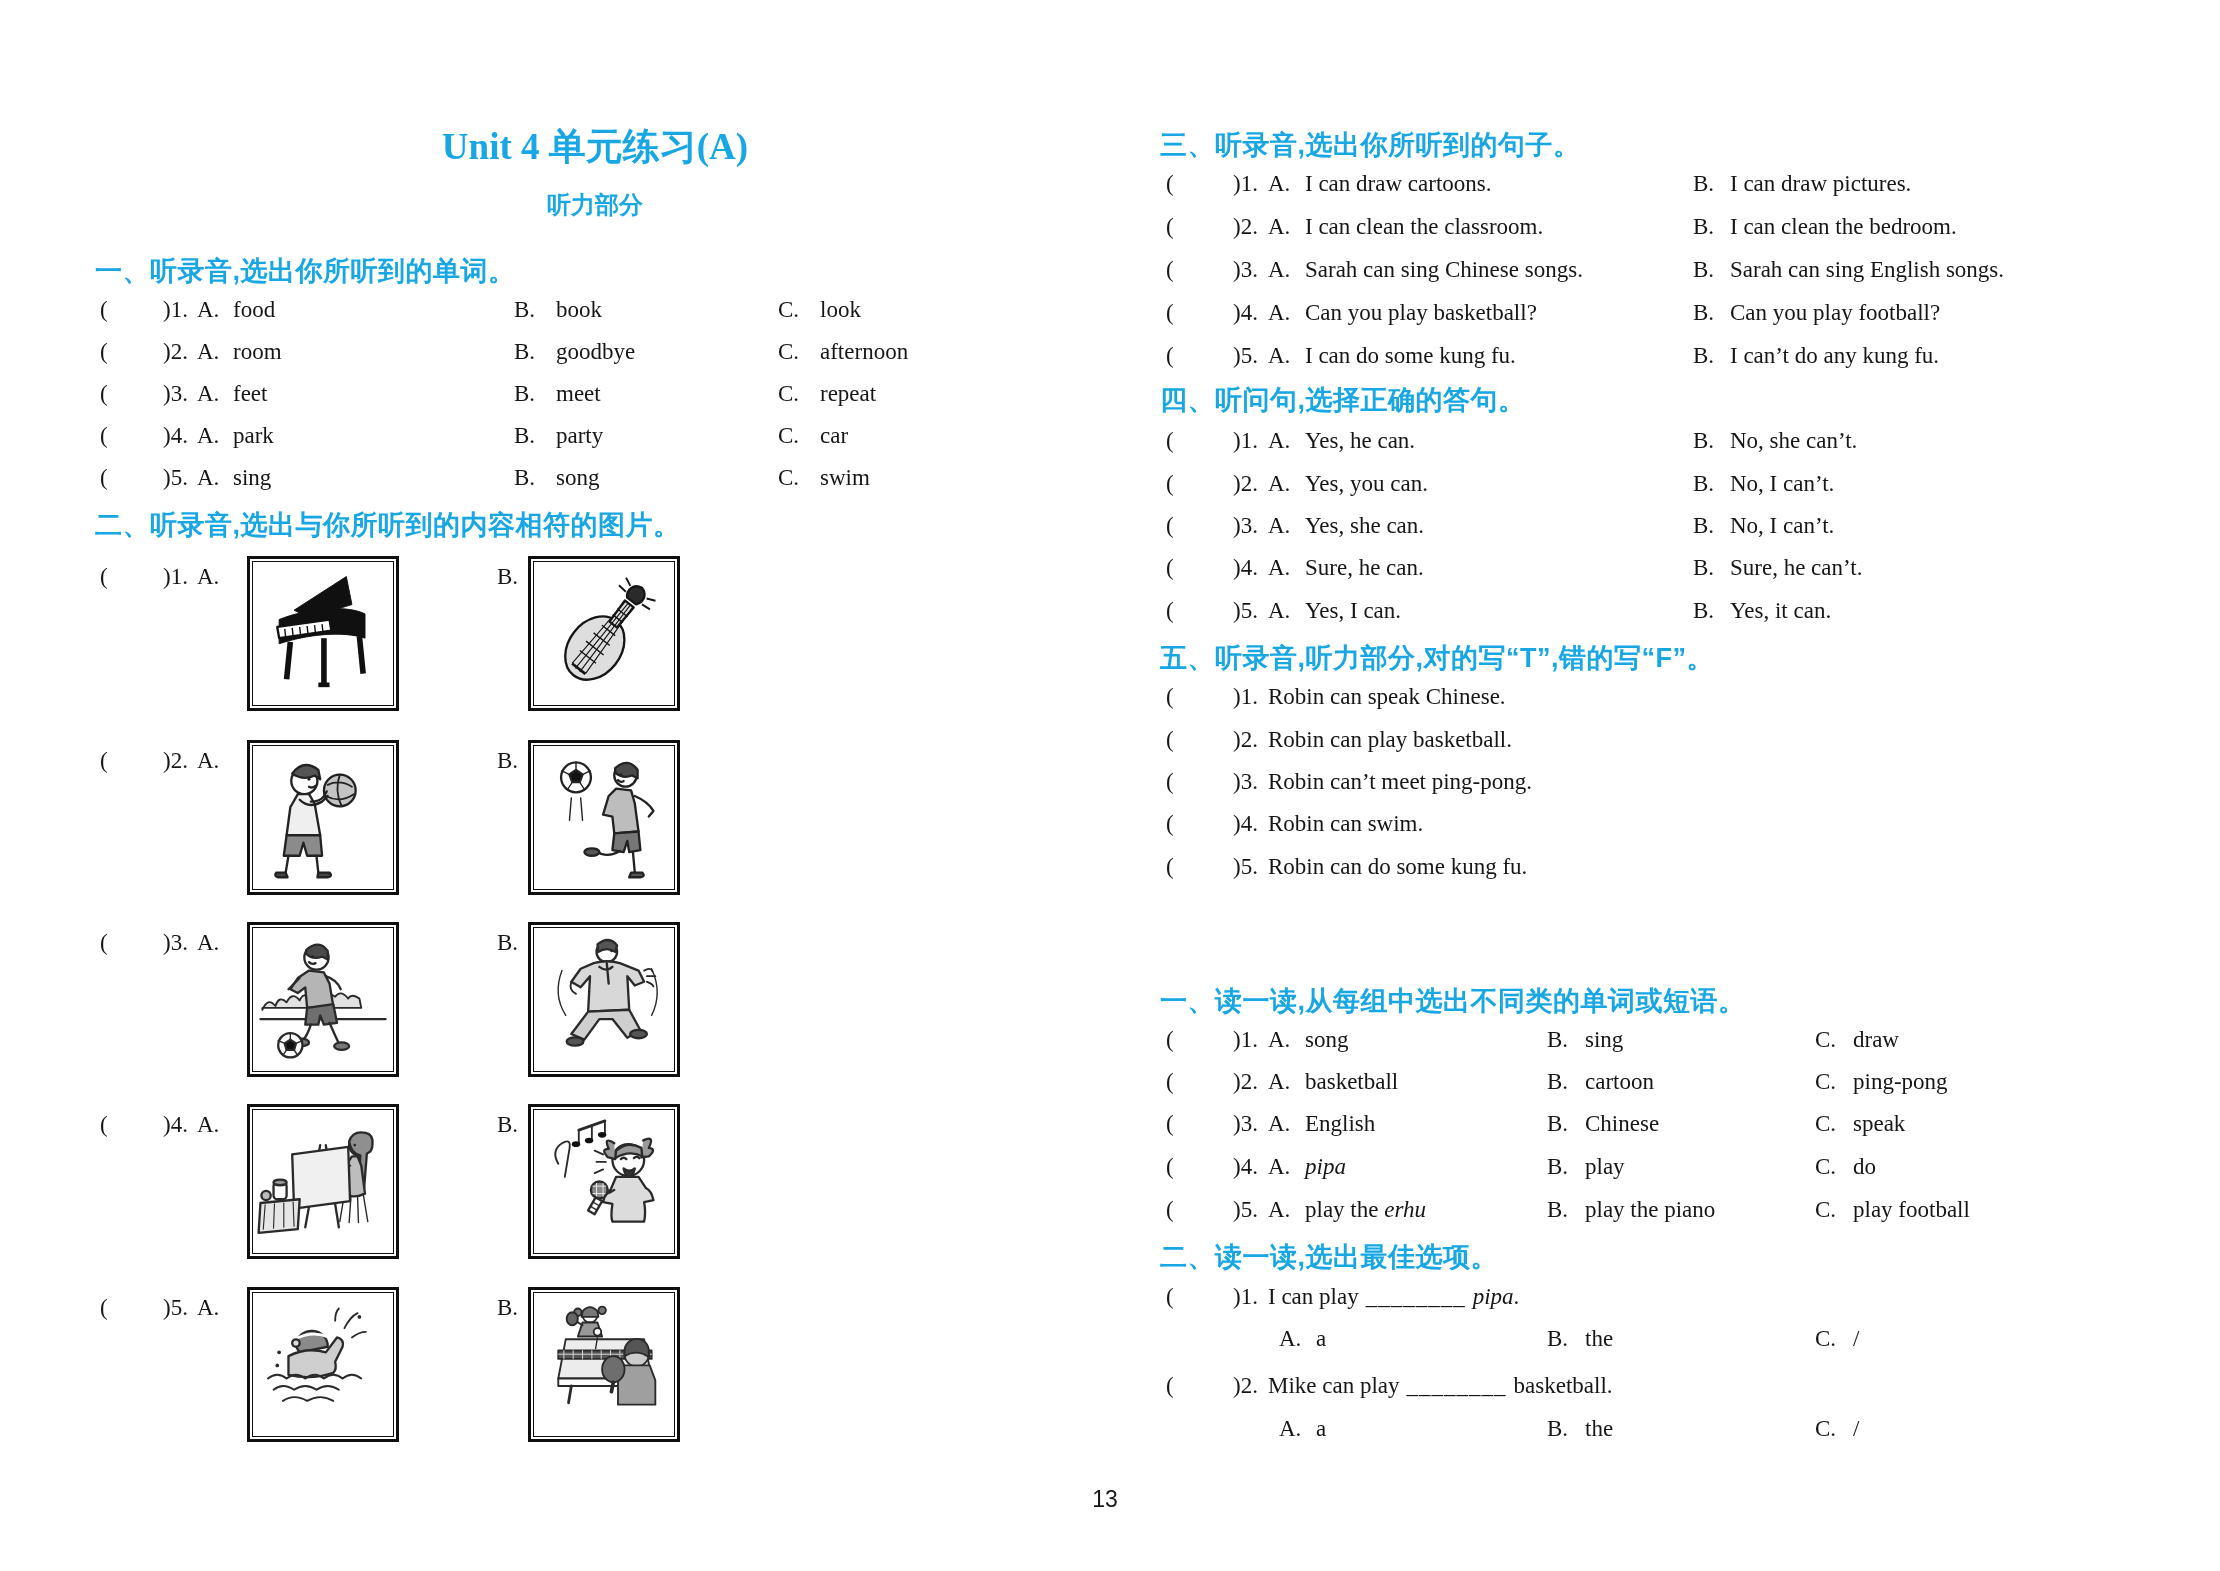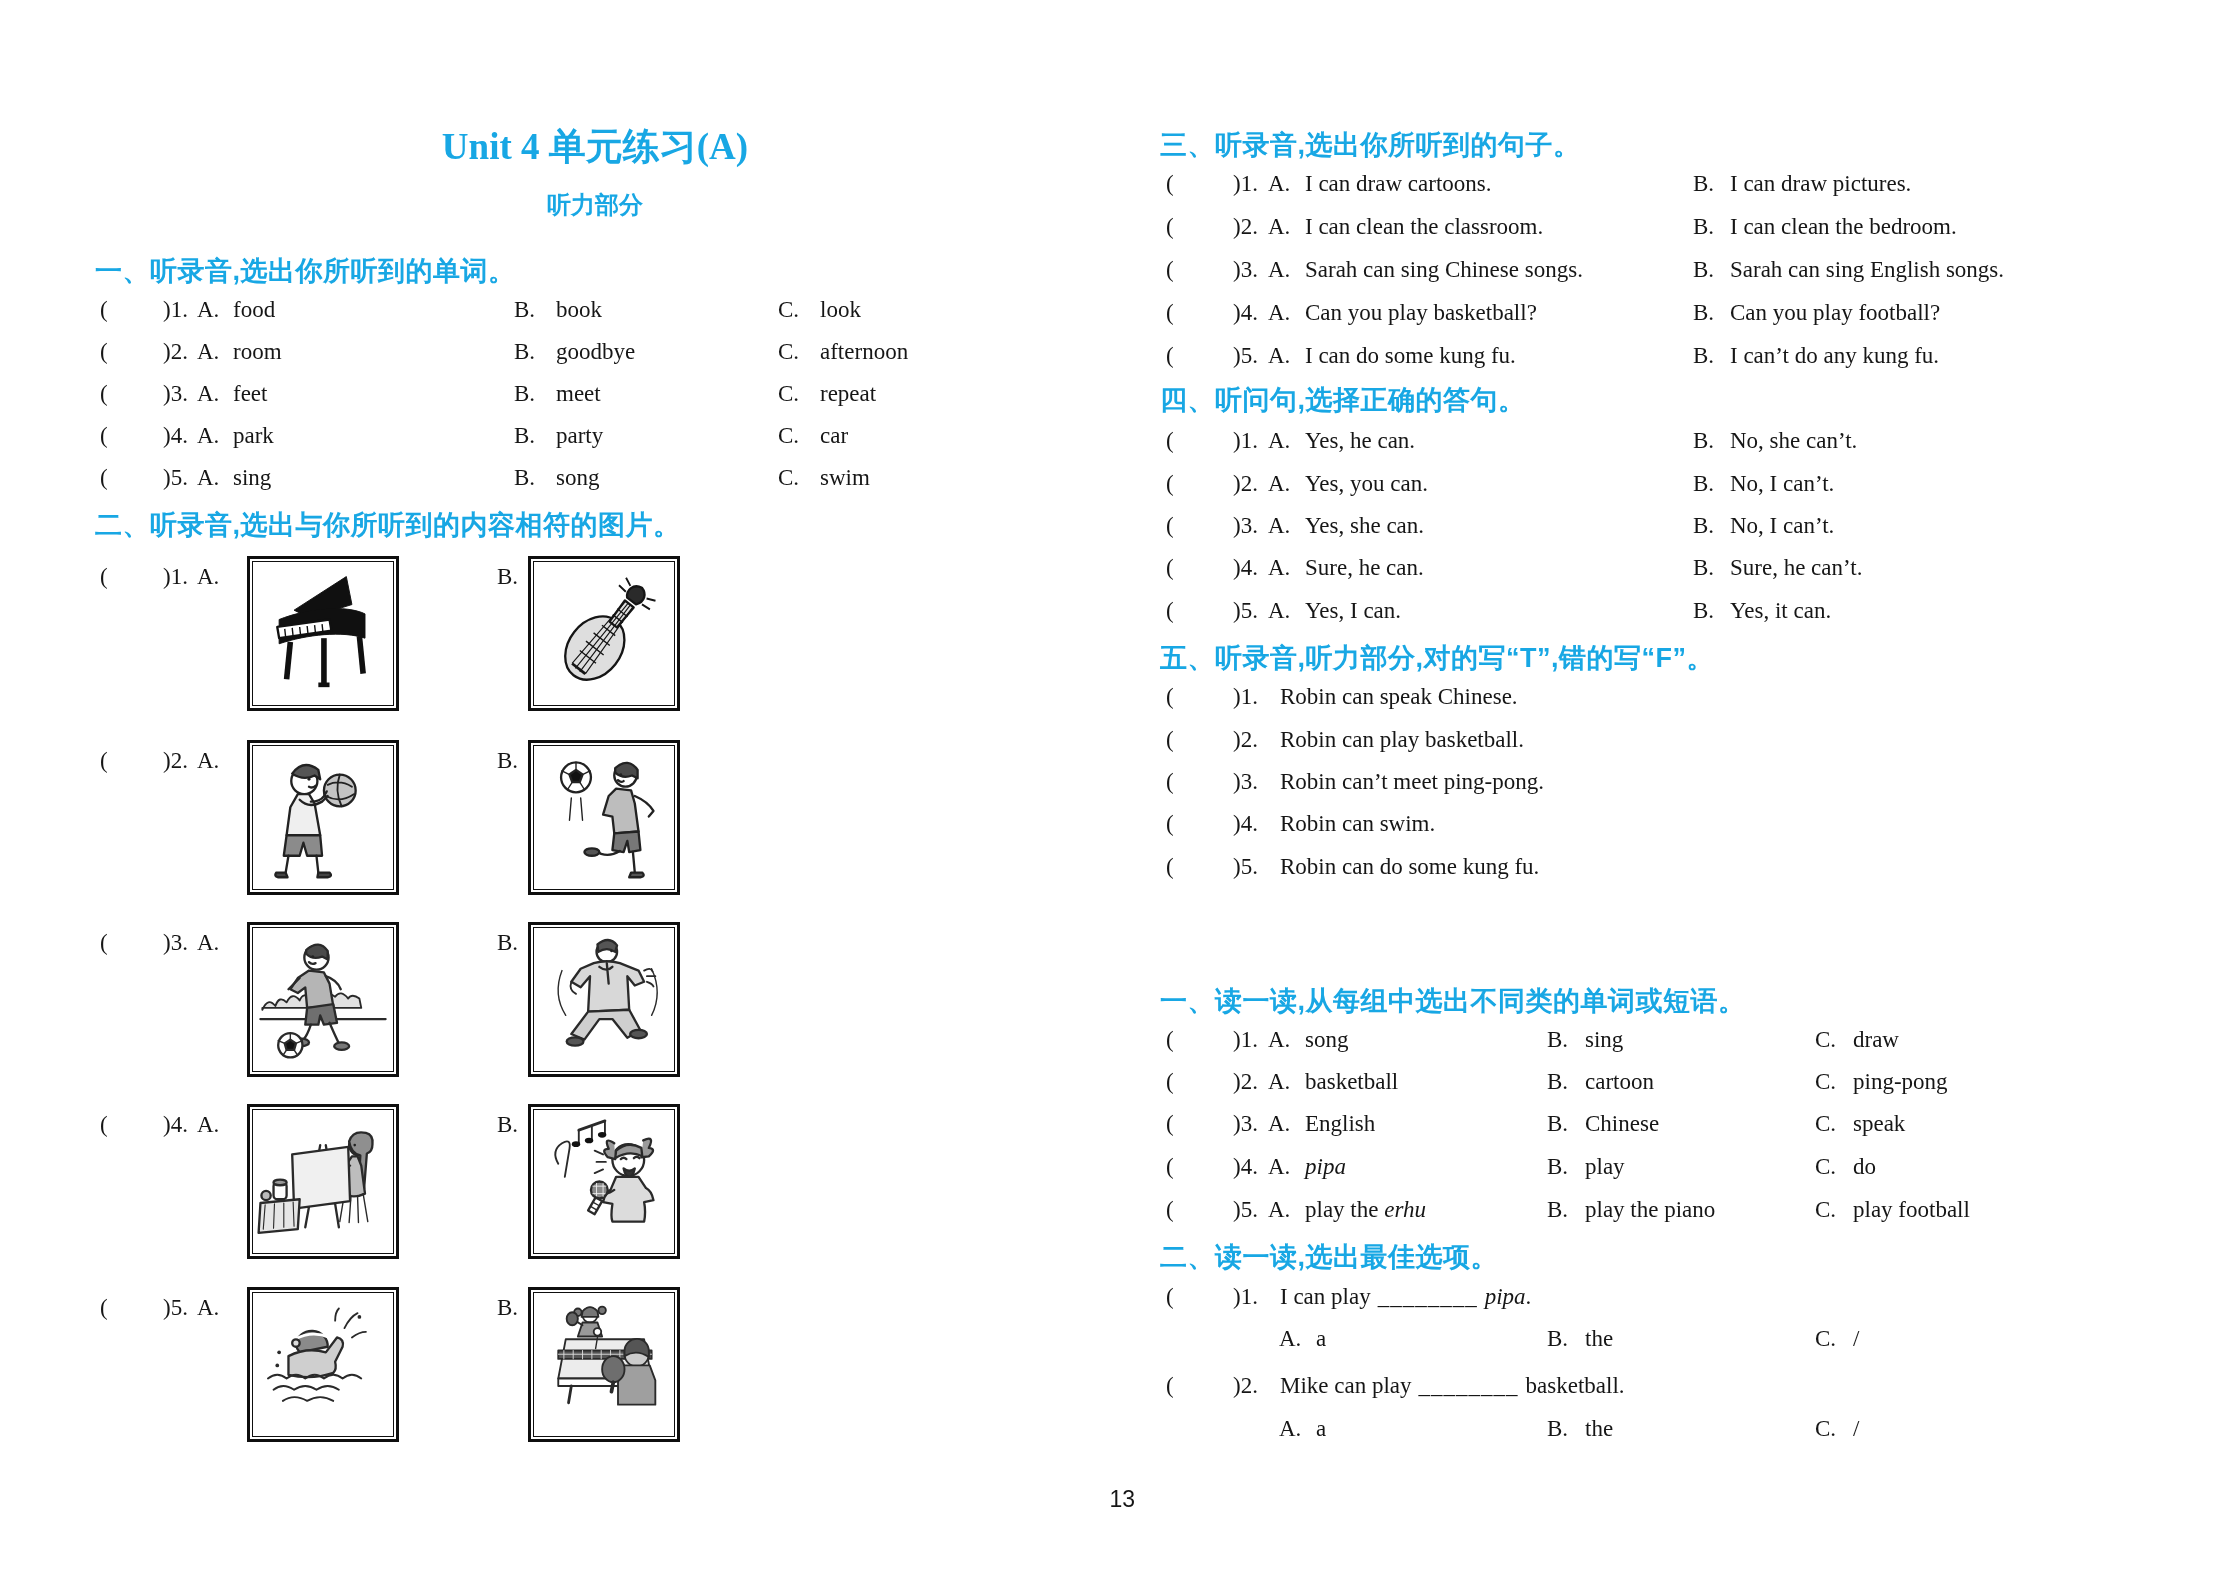--- a/index.html
+++ b/index.html
@@ -16,34 +16,34 @@
   .row{position:absolute;height:32px;font-size:23px;white-space:nowrap;}
   .row > span{position:absolute;top:0;}
   .flow{position:absolute;top:0;white-space:nowrap;}
   .it{font-style:italic;}
   .blank{margin:0 7px;letter-spacing:1px;font-style:italic;}
   
   .x0{left:0;} .lnum{left:63px;} .la{left:97px;} .law{left:133px;}
   .lb{left:414px;} .lbw{left:456px;} .lc{left:678px;} .lcw{left:720px;}
   
   .rnum{left:67px;} .ra{left:102px;} .rat{left:139px;}
-  .rb{left:527px;} .rbt{left:564px;} .rt{left:114px;}
+  .rb{left:527px;} .rbt{left:564px;} .rt{left:102px;}
   
   .wb{left:381px;} .wbw{left:419px;} .wc{left:649px;} .wcw{left:687px;}
   
   .oa{left:113px;} .oaw{left:150px;}
   
   .prow{position:absolute;left:100px;width:720px;height:160px;font-size:23px;}
   .plab{position:absolute;top:8px;}
   .pblB{left:397px;}
   .pbox{position:absolute;top:0;width:152px;height:155px;border:3px solid #0f0f0f;
         background:#fff;padding:2px;box-sizing:border-box;}
   .pin{width:100%;height:100%;border:1.5px solid #0f0f0f;box-sizing:border-box;overflow:hidden;}
   .pin svg{display:block;width:100%;height:100%;}
-  .pagenum{font-size:23px;font-family:"Liberation Sans",sans-serif;text-align:right;}
+  .pagenum{font-size:23px;font-family:"Liberation Sans",sans-serif;text-align:center;}
 </style>
 </head>
 <body>
 
 <div class="pg">
 
   <div class="abs title blue" style="left:95px;top:122px;width:1000px;">Unit 4 单元练习(A)</div>
   <div class="abs part blue" style="left:95px;top:189px;width:1000px;">听力部分</div>
 
   <div class="sechead" style="left:95px;top:253px;">一、听录音,选出你所听到的单词。</div>

